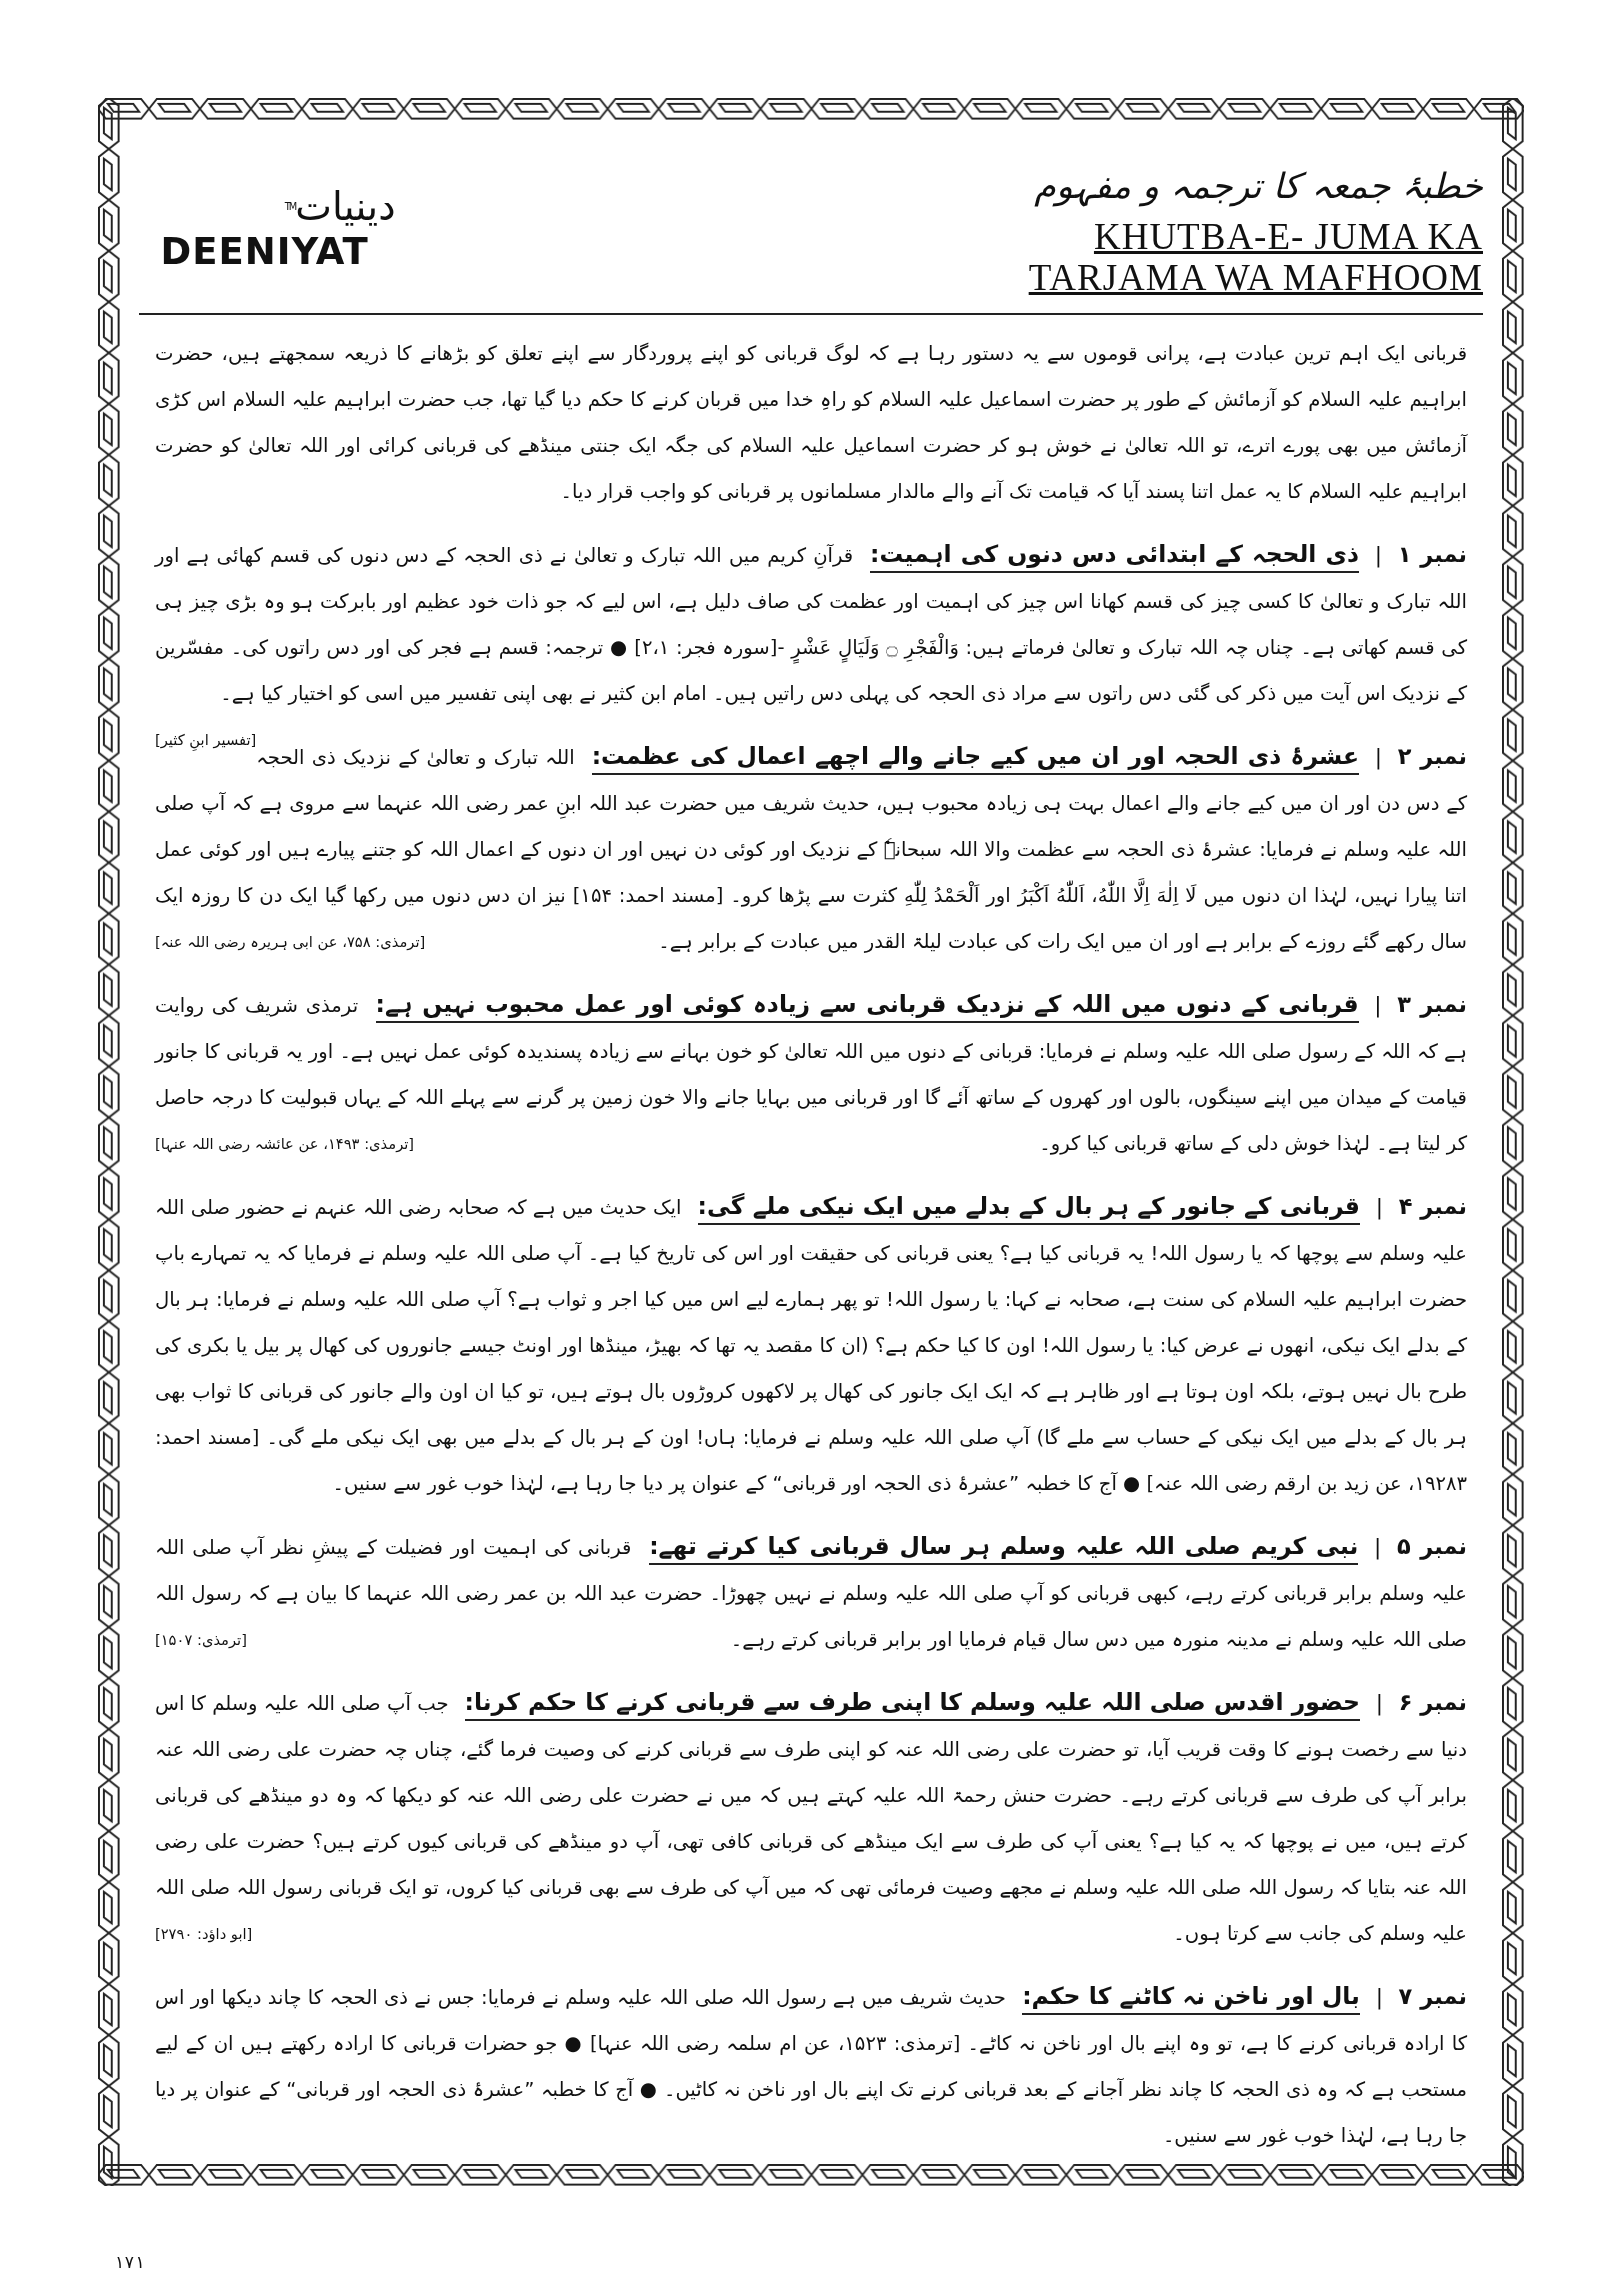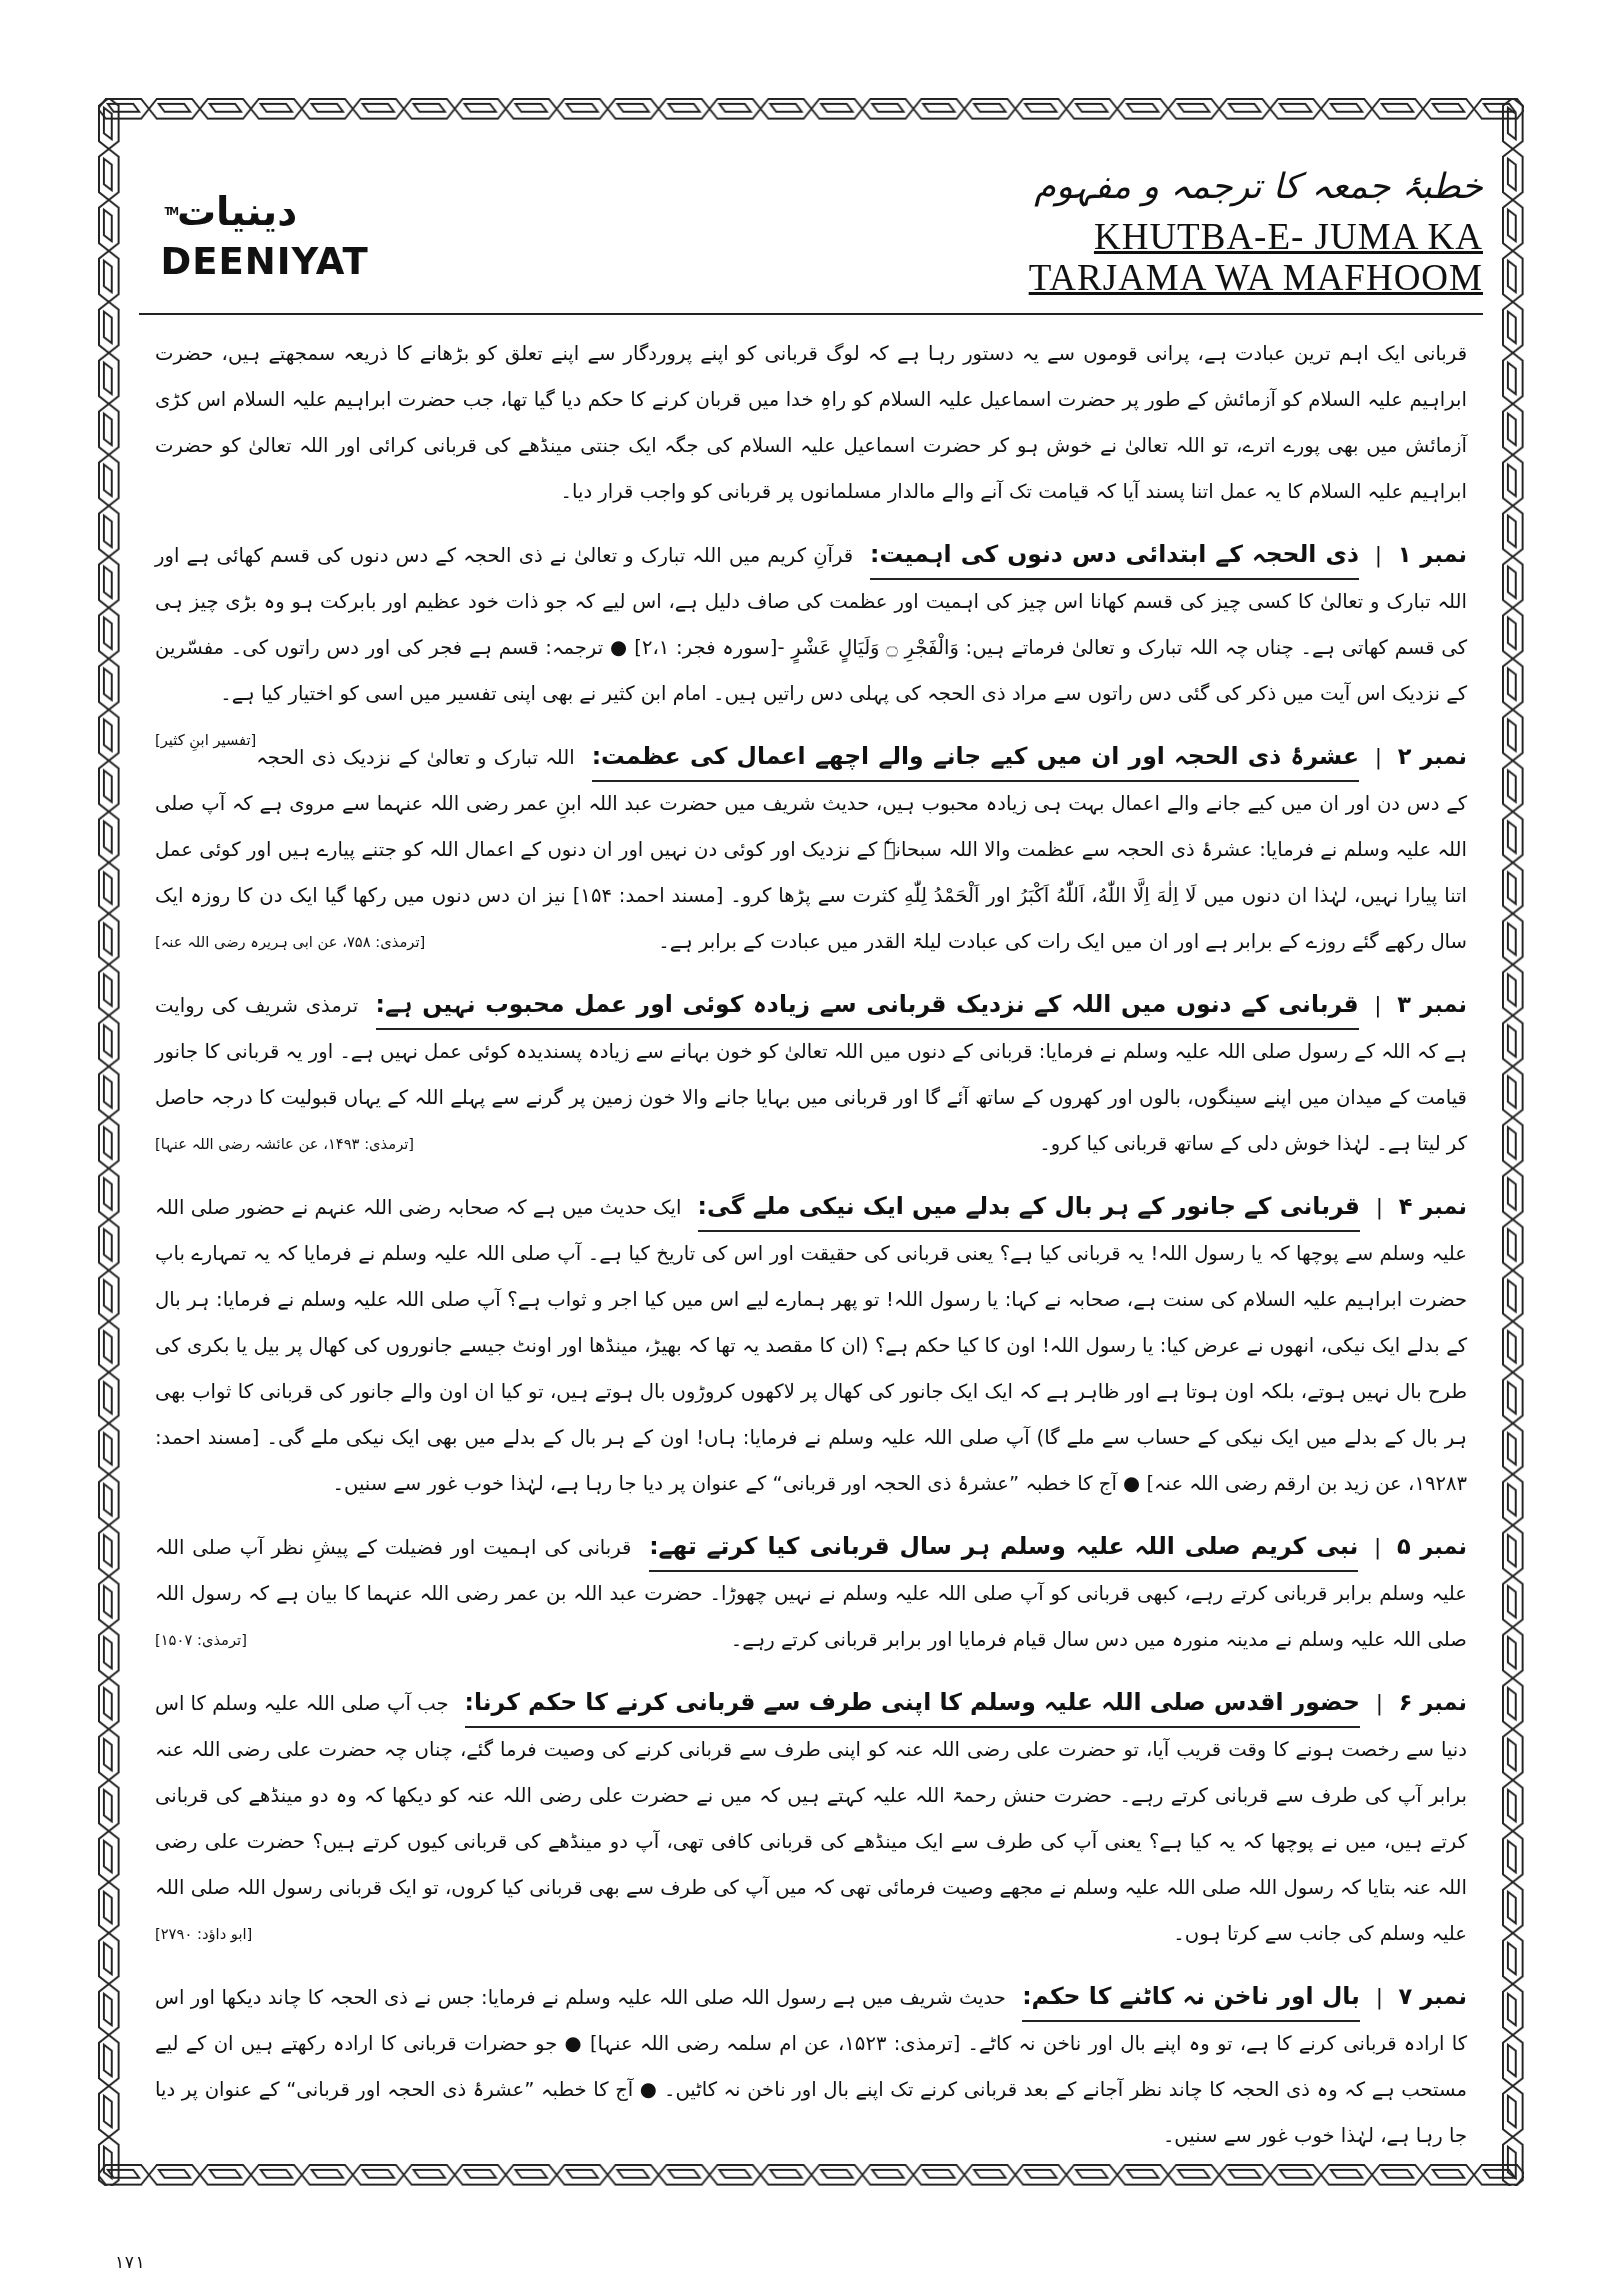--- a/index.html
+++ b/index.html
@@ -7,32 +7,32 @@
   .frame{position:absolute;left:98px;top:98px;width:1426px;height:2088px;}
   .border-band{position:absolute;}
   .border-top,.border-bottom{left:0;right:0;height:21.6px;}
   .border-top{top:0;} .border-bottom{bottom:0;}
   .border-left,.border-right{top:0;bottom:0;width:21.6px;}
   .border-left{left:0;} .border-right{right:0;}
   .border-band svg{width:100%;height:100%;display:block;}
   .content{position:absolute;left:41px;right:41px;top:39px;bottom:39px;}
   .header{position:relative;height:176px;border-bottom:2px solid #222;}
   .logo{position:absolute;left:21.6px;top:44px;width:235px;}
-  .logo-arabic{font-family:"DejaVu Sans",sans-serif;font-weight:bold;font-size:39px;line-height:61px;direction:rtl;text-align:left;letter-spacing:-2px;}
+  .logo-arabic{font-family:"DejaVu Sans",sans-serif;font-weight:normal;font-size:39px;line-height:51px;direction:rtl;text-align:right;letter-spacing:-2px;}
   .logo-tm{font-size:9.8px;vertical-align:top;margin-left:3.9px;}
   .logo-latin{font-family:"DejaVu Sans",sans-serif;font-weight:bold;font-size:37px;letter-spacing:1px;line-height:39px;}
   .title-block{position:absolute;right:0;top:19.6px;text-align:right;}
   .title-urdu{font-family:"DejaVu Serif",serif;font-size:35px;direction:rtl;line-height:59px;font-style:italic;}
   .title-en{font-family:"Liberation Serif",serif;font-size:37px;line-height:41px;letter-spacing:1px;text-decoration:underline;}
   .main-title{text-align:center;font-family:"DejaVu Sans",sans-serif;font-weight:bold;font-size:39px;direction:rtl;margin:13.7px 0 7.8px;}
   .body{direction:rtl;font-family:"DejaVu Sans",sans-serif;font-size:19.6px;line-height:46px;text-align:justify;}
   .body p{margin:16px;}
   .sec-num{font-weight:bold;font-size:22.5px;margin-left:15.7px;}
   .sec-bar{margin-left:15.7px;font-size:21.6px;}
-  .sec-title{font-weight:bold;font-size:23.5px;border-bottom:2px solid #222;padding-bottom:10px;margin-left:9.8px;}
+  .sec-title{font-weight:bold;font-size:23.5px;border-bottom:2px solid #222;padding-bottom:3px;margin-left:9.8px;}
   .ref{font-size:14.7px;float:left;direction:rtl;}
   .page-number{position:absolute;left:114px;top:2252px;font-size:17px;font-family:Liberation Mono, monospace;}
 </style>
 </head>
 <body>
 
 <div class="frame">
   <div class="border-band border-top">
     <svg viewBox="0 0 1455 22" preserveAspectRatio="none">
         <pattern id="pt" width="52" height="22" patternUnits="userSpaceOnUse">

